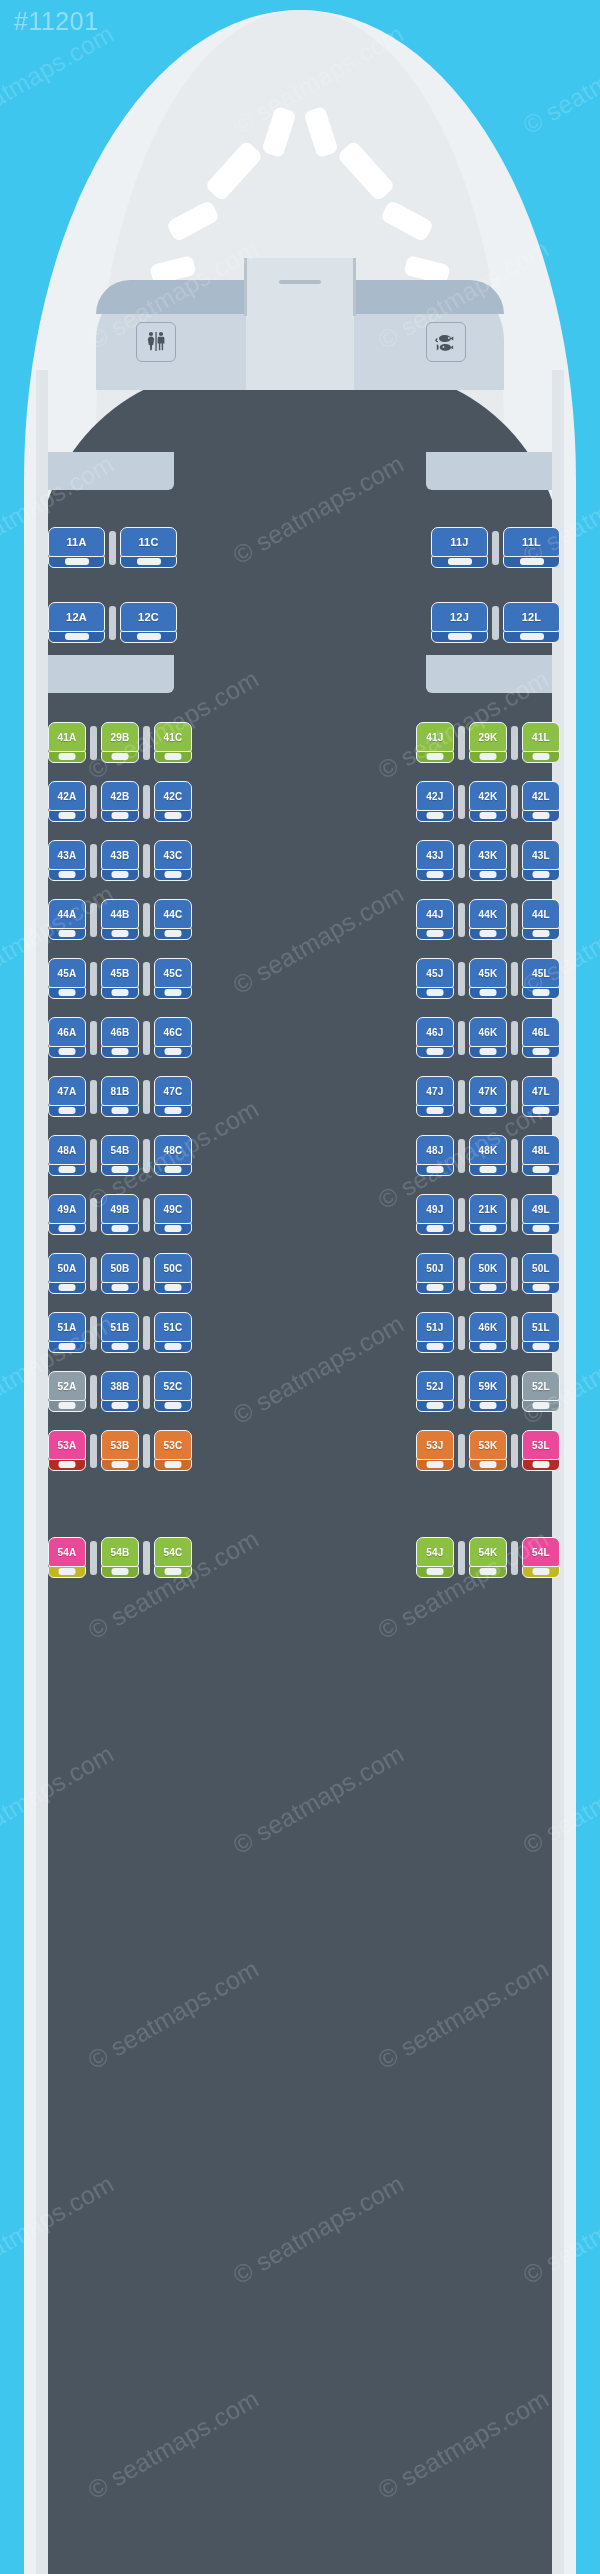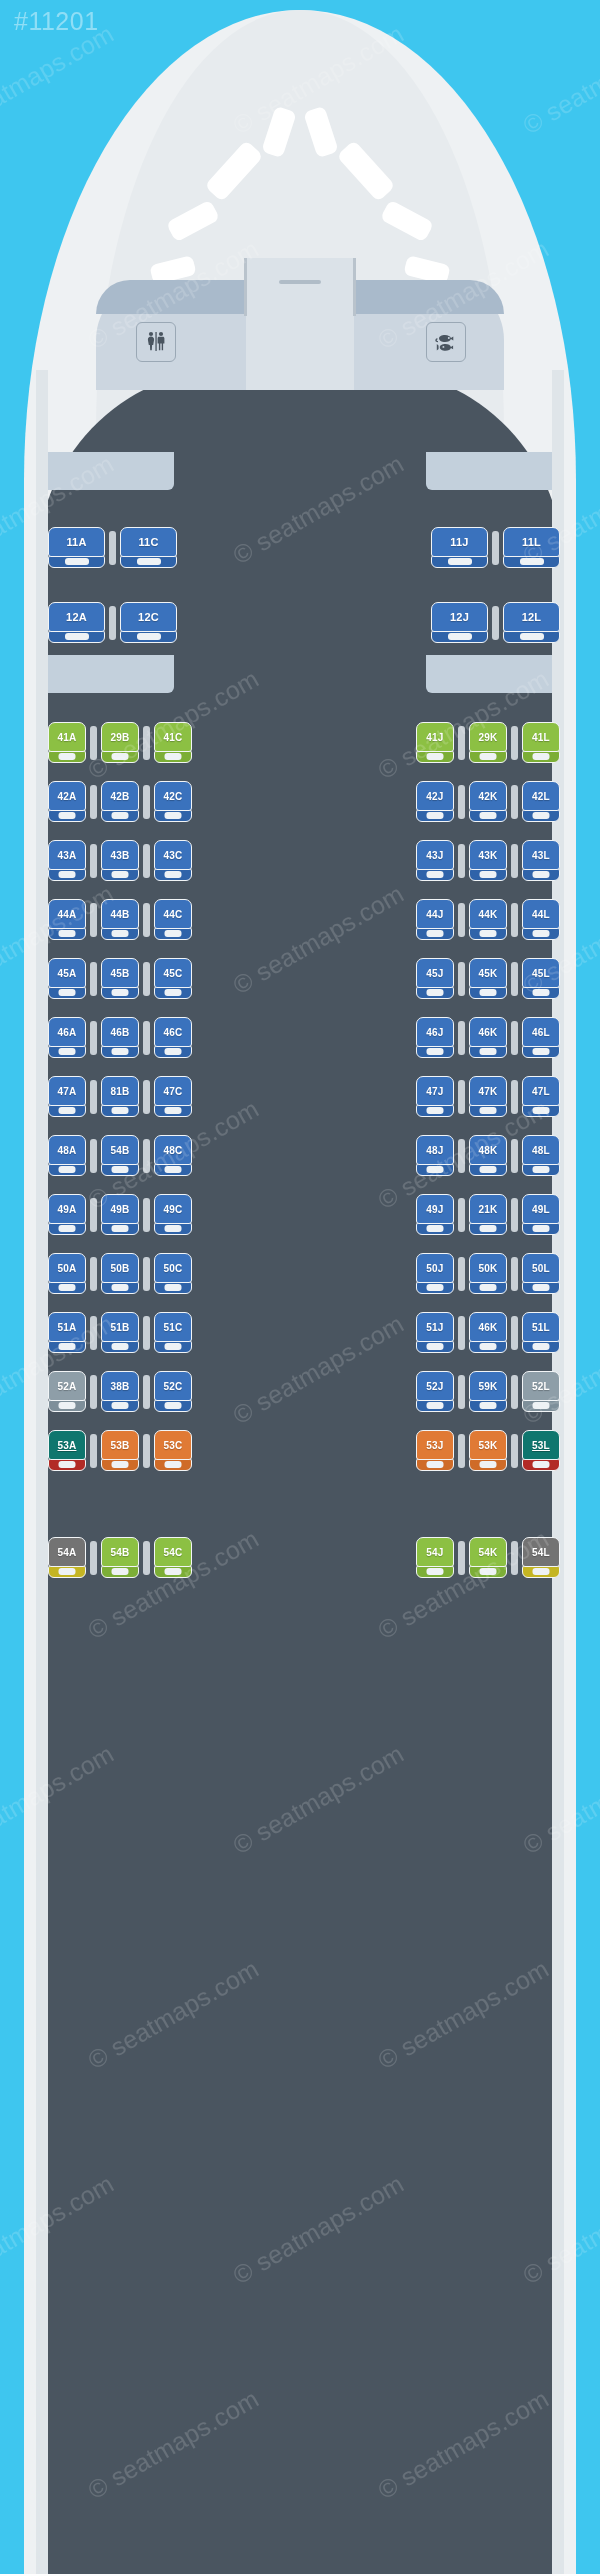--- a/index.html
+++ b/index.html
@@ -254,25 +254,25 @@
     z-index: 1;
   }
 
   
   .c-blue  .back, .c-blue  .base { background: #3a72bd; }
   .c-blue  .base { background: #2f63a9; }
   .c-green .back, .c-green .base { background: #8cc043; }
   .c-green .base { background: #7cae36; }
   .c-grey  .back, .c-grey  .base { background: #8e9ea8; }
   .c-grey  .base { background: #7e8f9a; }
-  .c-red   .back { background: #0f766e; text-decoration: underline; }
+  .c-red   .back { background: #ec4899; }
   .c-red   .base { background: #b22b26; }
   .c-orange .back { background: #e07a35; }
   .c-orange .base { background: #cf6b28; }
-  .c-yellow .back { background: #737373; }
+  .c-yellow .back { background: #ec4899; }
   .c-yellow .base { background: #c4b523; }
 </style>
 </head>
 <body>
 
 <div id="root">
 
   <div class="fuselage-outer"></div>
   <div class="nose-cone"></div>
   <div id="windows">

